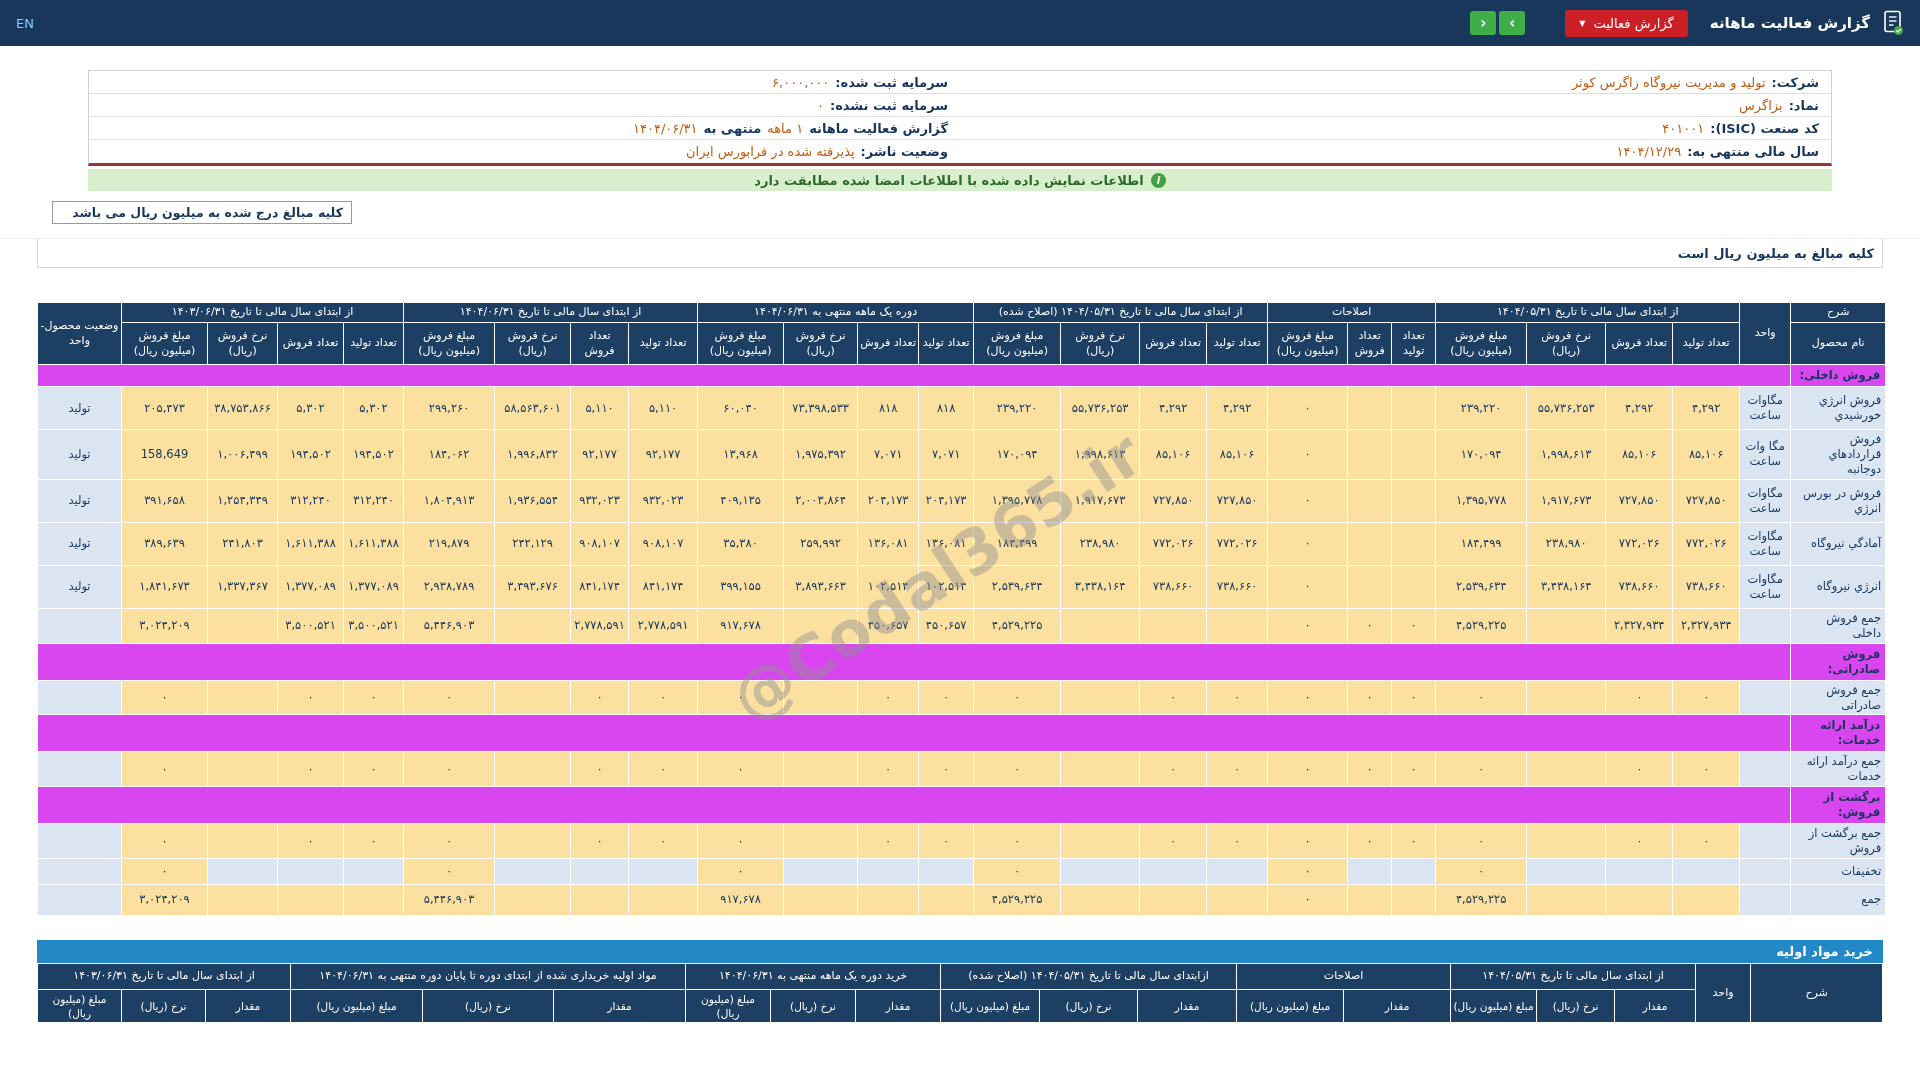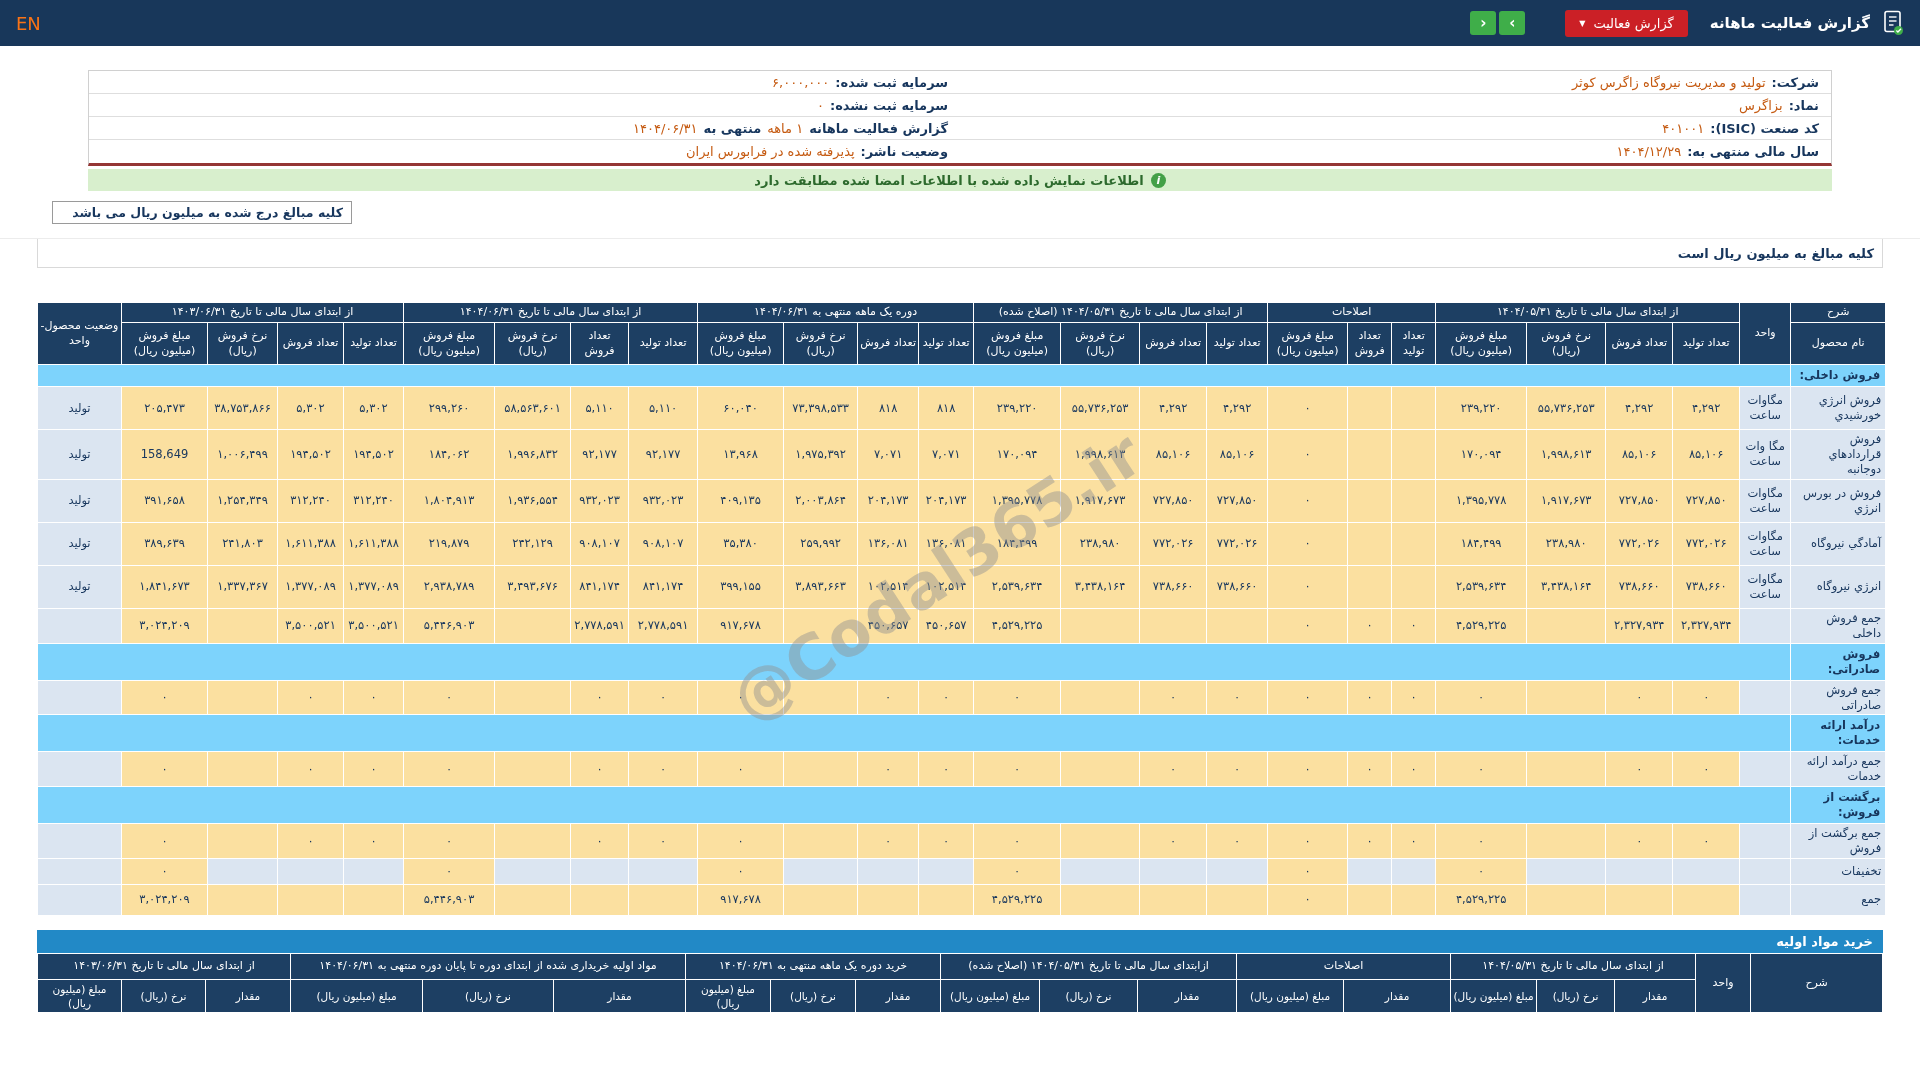--- a/index.html
+++ b/index.html
@@ -12,21 +12,21 @@
   .doc-icon{display:flex;align-items:center;}
   .topbar-title{color:#fff;font-size:15px;font-weight:bold;}
   .report-btn{background:#cb2026;color:#fff;border:none;border-radius:3px;
     height:27px;padding:0 14px;font-size:13px;font-family:inherit;
     display:flex;align-items:center;gap:8px;margin-right:10px;cursor:pointer;}
   .report-btn .caret{font-size:8px;}
   .nav-arrows{display:flex;gap:3px;margin-right:28px;}
   .arrow-btn{width:26px;height:24px;background:#3fae49;color:#fff;border:none;
     border-radius:3px;font-size:15px;font-weight:bold;font-family:inherit;
     display:flex;align-items:center;justify-content:center;cursor:pointer;}
-  .lang{color:#f97316;font-size:18px;margin-inline-start:auto;cursor:pointer;}
+  .lang{color:#7dd3fc;font-size:13px;margin-inline-start:auto;cursor:pointer;}
 
   
   .info-box{margin:24px 88px 0 88px;border:1px solid #d0d0d0;
     border-bottom:3px solid #943634;direction:rtl;background:#fff;}
   .info-row{height:23px;display:flex;align-items:center;border-bottom:1px solid #dedede;}
   .info-row:last-child{border-bottom:none;}
   .info-half{width:50%;display:flex;gap:6px;padding:0 12px;align-items:center;}
   .ilabel{color:#17365d;font-weight:bold;font-size:13px;white-space:nowrap;}
   .ivalue{color:#c55a11;font-size:13px;white-space:nowrap;}
 
@@ -46,33 +46,33 @@
     font-weight:bold;font-size:13px;display:flex;align-items:center;
     padding:0 10px;direction:rtl;}
   .units-row{height:29px;border:1px solid #d9d9d9;border-top:none;display:flex;
     align-items:center;padding:0 8px;direction:rtl;font-weight:bold;font-size:13px;
     color:#17365d;background:#fff;}
 
   
   table{border-collapse:collapse;table-layout:fixed;direction:rtl;}
   table.prod{margin-top:34px;width:1848px;}
   table.raw{width:1845px;}
-  .raw-bar{margin-top:14px;}
+  .raw-bar{margin-top:24px;}
   th,td{border:1px solid #fff;overflow:hidden;}
   th{background:#1d3f63;color:#fff;font-weight:normal;font-size:11px;
     padding:2px 2px;text-align:center;vertical-align:middle;line-height:1.35;margin-top:20px;}
   thead tr:first-child th{height:20px;}
   thead tr:last-child th{height:42px;}
   table.raw thead tr:first-child th{height:26px;font-size:11px;}
   table.raw thead tr:last-child th{height:30px;font-size:10.5px;}
   td{font-size:11.5px;color:#17365d;text-align:center;vertical-align:middle;
     padding:2px 3px;line-height:1.3;}
   td.num{background:#fbe0a0;}
   td.lbl{background:#dbe5f1;}
-  td.sec{background:#7dd3fc;text-align:right;font-weight:bold;font-size:11.5px;
+  td.sec{background:#d946ef;text-align:right;font-weight:bold;font-size:11.5px;
     padding:3px 5px;color:#17365d;}
   td.name{text-align:right;padding:2px 4px;}
   .row-product td{height:43px;}
   .row-section td{height:22px;}
   .row-total td{height:31px;}
   .row-discount td{height:26px;}
 
   
   .watermark{position:absolute;left:700px;top:540px;transform:rotate(-33deg);
     font-size:62px;font-weight:bold;color:rgba(145,145,145,0.45);

